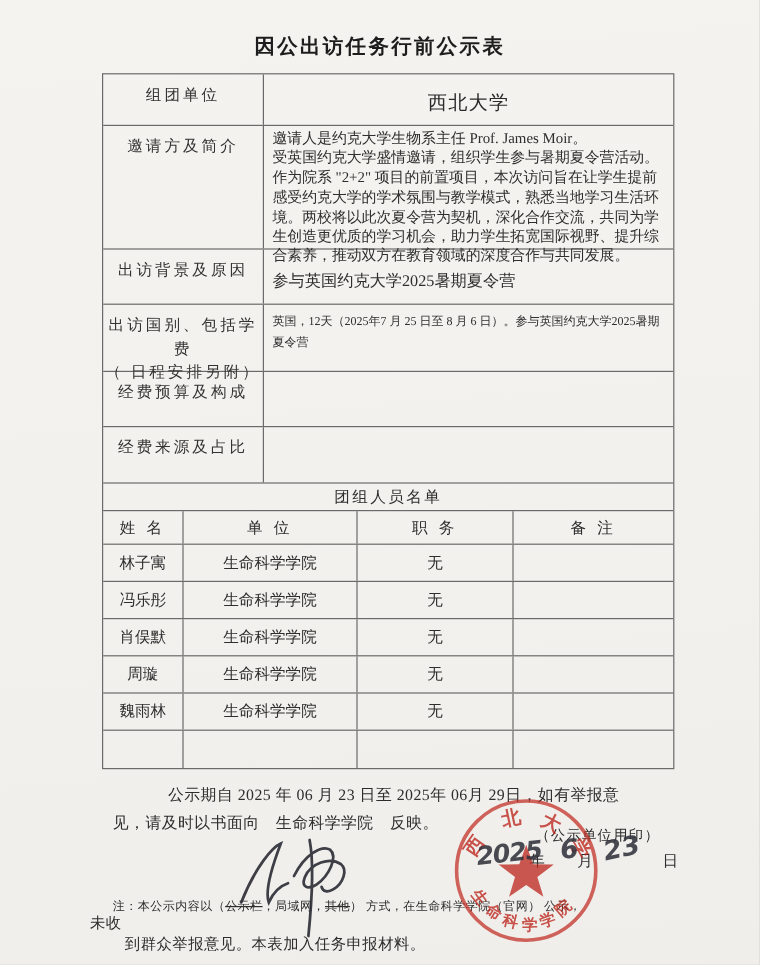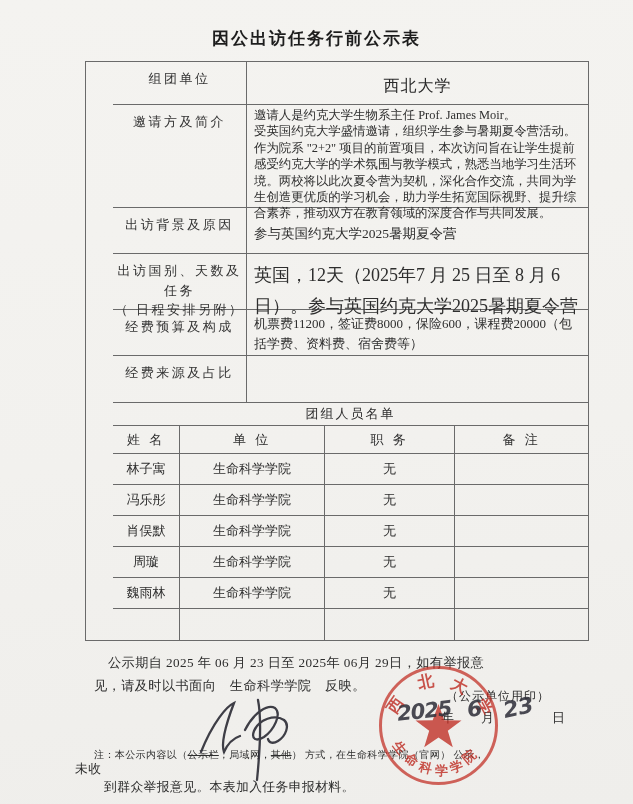--- a/index.html
+++ b/index.html
@@ -7,34 +7,34 @@
     position:relative;width:633px;height:804px;margin:0 auto;
     background:linear-gradient(175deg,#f4f3f0 0%,#f2f1ee 55%,#efeeeb 100%);
     font-family:"Liberation Serif",serif;color:#2e2e2e;overflow:hidden;
   }
   .title{
     position:absolute;top:27px;left:0;width:100%;text-align:center;
     font-family:"Liberation Sans",sans-serif;font-weight:bold;
     font-size:17px;letter-spacing:2px;color:#1d1d1d;
   }
   
-  .form-table{position:absolute;left:85px;top:61px;width:475px;border:1px solid #6a6a6a;background:transparent;padding-left:27px;}
+  .form-table{position:absolute;left:85px;top:61px;width:475px;border:1px solid #6a6a6a;background:transparent;}
   .frow{display:flex;border-bottom:1px solid #6a6a6a;box-sizing:border-box;}
   .frow:last-child{border-bottom:none;}
   .lab{
     width:134px;min-width:134px;border-right:1px solid #6a6a6a;box-sizing:border-box;
     text-align:center;padding-top:7px;font-size:13px;letter-spacing:2.5px;color:#333;line-height:1.5;
   }
   .val{flex:1;padding:2px 7px;font-size:12.5px;line-height:1.3;box-sizing:border-box;}
   .h-r1{height:43px}.h-r2{height:103px}.h-r3{height:46px}.h-r4{height:56px}
   .h-r5{height:46px}.h-r6{height:47px}.h-band{height:23px}.h-head{height:28px}.h-prow{height:31px}
   .val-org{text-align:center;padding-top:15px;font-size:16px;letter-spacing:1px;color:#2a2a2a;font-family:Liberation Mono, monospace;}
   .val-invite{padding-top:2px;font-size:12.4px;line-height:1.32;}
   .val-bg{padding-top:17px;font-size:13.5px;}
-  .val-country{padding-top:6px;font-size:18px;line-height:1.7;}
+  .val-country{padding-top:6px;font-size:10px;line-height:1.7;}
   .val-budget{padding-top:4px;font-size:13px;line-height:1.5;}
   .val-source{padding-top:2px;font-size:12.6px;line-height:1.35;}
   .src-line1{text-align:center;}
   
   .band{justify-content:center;align-items:center;text-align:center;font-size:13px;letter-spacing:2px;}
   .pcell{box-sizing:border-box;border-right:1px solid #6a6a6a;display:flex;align-items:center;justify-content:center;font-size:13px;}
   .pcell:last-child{border-right:none;}
   .c1{width:67px;min-width:67px}.c2{width:145px;min-width:145px}.c3{width:130px;min-width:130px}.c4{flex:1}
   .phead .pcell{letter-spacing:3px;}
   
@@ -75,29 +75,28 @@
       </div>
     </div>
 
     <div class="frow h-r3">
       <div class="lab">出访背景及原因</div>
       <div class="val val-bg">参与英国约克大学2025暑期夏令营</div>
     </div>
 
     <div class="frow h-r4">
       <div class="lab">
-        <div>出访国别、天数及任务</div>
+        <div>出访国别、包括学费</div>
         <div>（ 日程安排另附）</div>
       </div>
       <div class="val val-country">英国，12天（2025年7 月 25 日至 8 月 6 日）。参与英国约克大学2025暑期夏令营</div>
     </div>
 
     <div class="frow h-r5">
       <div class="lab">经费预算及构成</div>
-      <div class="val val-budget">机票费11200，签证费8000，保险600，课程费20000（包括学费、资料费、宿舍费等）</div>
     </div>
 
     <div class="frow h-r6">
       <div class="lab">经费来源及占比</div>
       <div class="val val-source">
       </div>
     </div>
 
     <div class="frow h-band band">
       <div>团组人员名单</div>
@@ -141,21 +140,21 @@
       <div class="pcell c4"></div>
     </div>
     <div class="frow h-prow">
       <div class="pcell c1"></div>
       <div class="pcell c2"></div>
       <div class="pcell c3"></div>
       <div class="pcell c4"></div>
     </div>
   </div>
 
-  <div class="ft" style="left:108px;top:654px;">公示期自 2025 年 06 月 23 日至 2025年 06月 29日，如有举报意</div>
+  <div class="ft" style="left:140px;top:654px;">公示期自 2025 年 06 月 23 日至 2025年 06月 29日，如有举报意</div>
   <div class="ft" style="left:94px;top:677px;">见，请及时以书面向　生命科学学院　反映。</div>
 
   <div class="ft seal-cap" style="left:446px;top:688px;z-index:4;">（公示单位用印）</div>
 
   <div class="date-print" style="left:441px;top:709px;">年</div>
   <div class="date-print" style="left:481px;top:709px;">月</div>
   <div class="date-print" style="left:552px;top:709px;">日</div>
 
   <div class="hw" style="left:397px;top:699px;font-size:21px;transform:rotate(-6deg);letter-spacing:-1px;">2025</div>
   <div class="hw" style="left:467px;top:696px;font-size:22px;transform:rotate(-5deg);">6</div>

